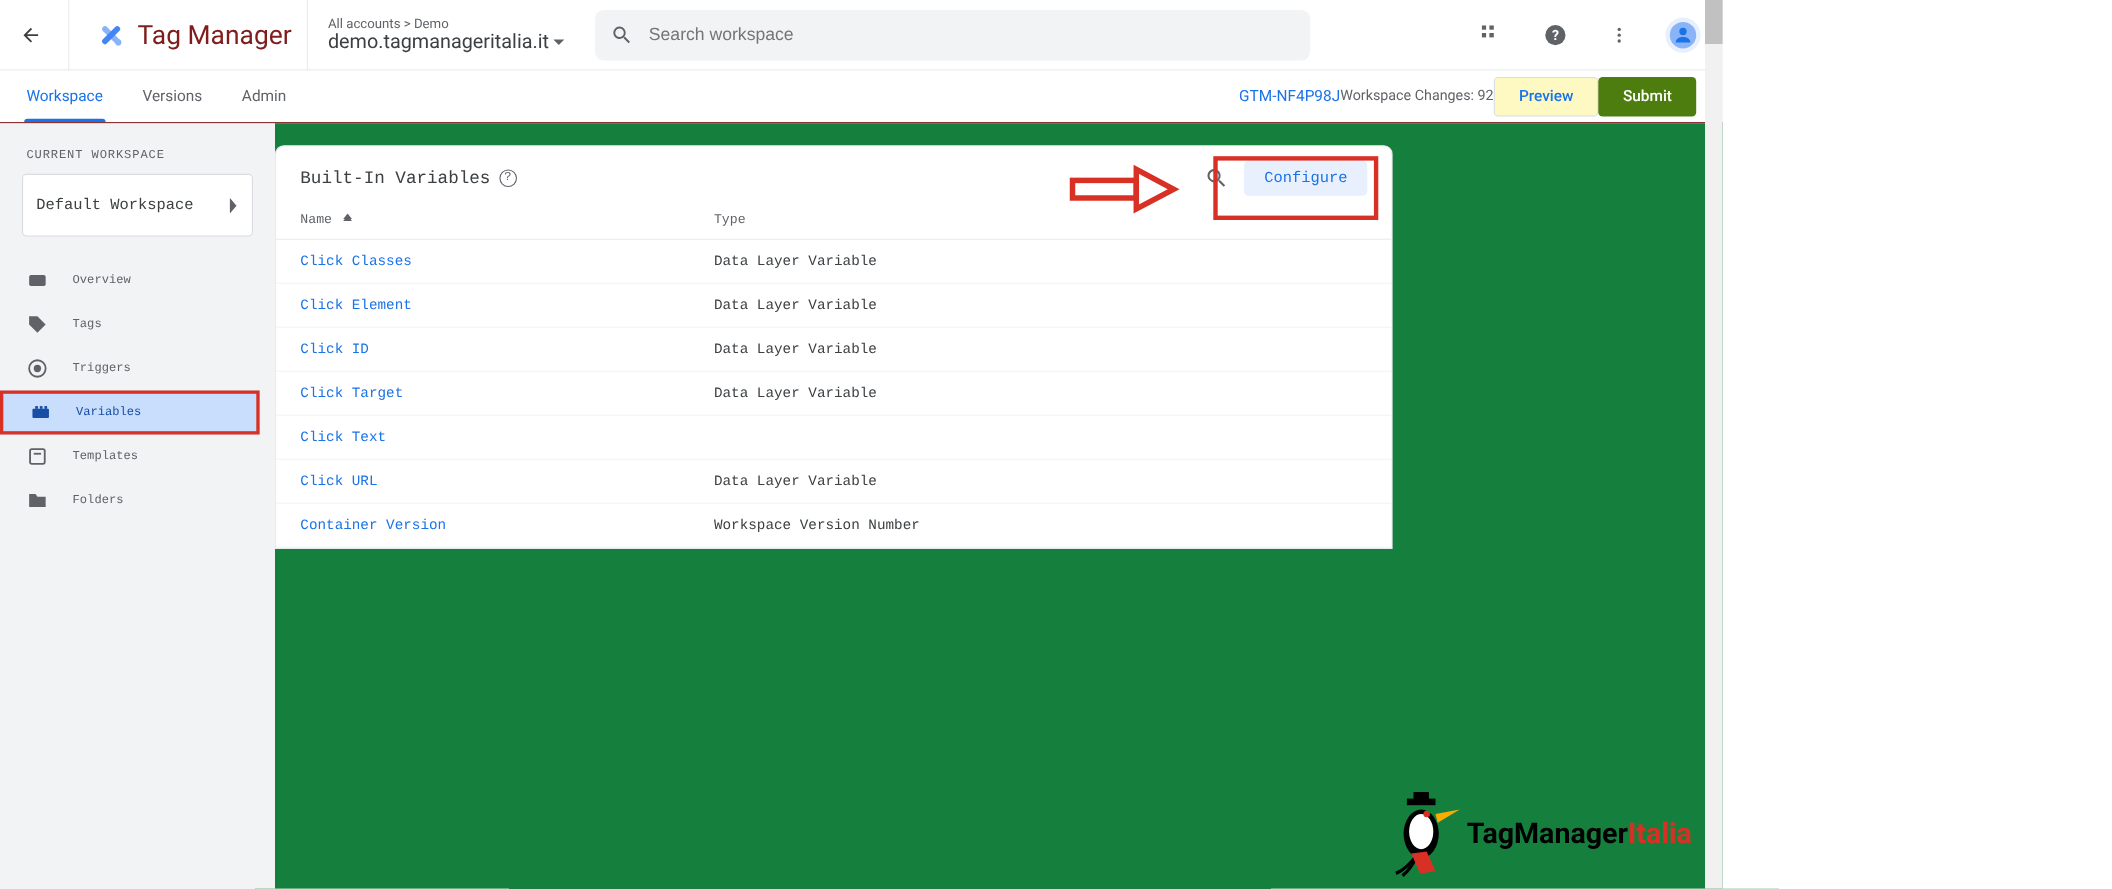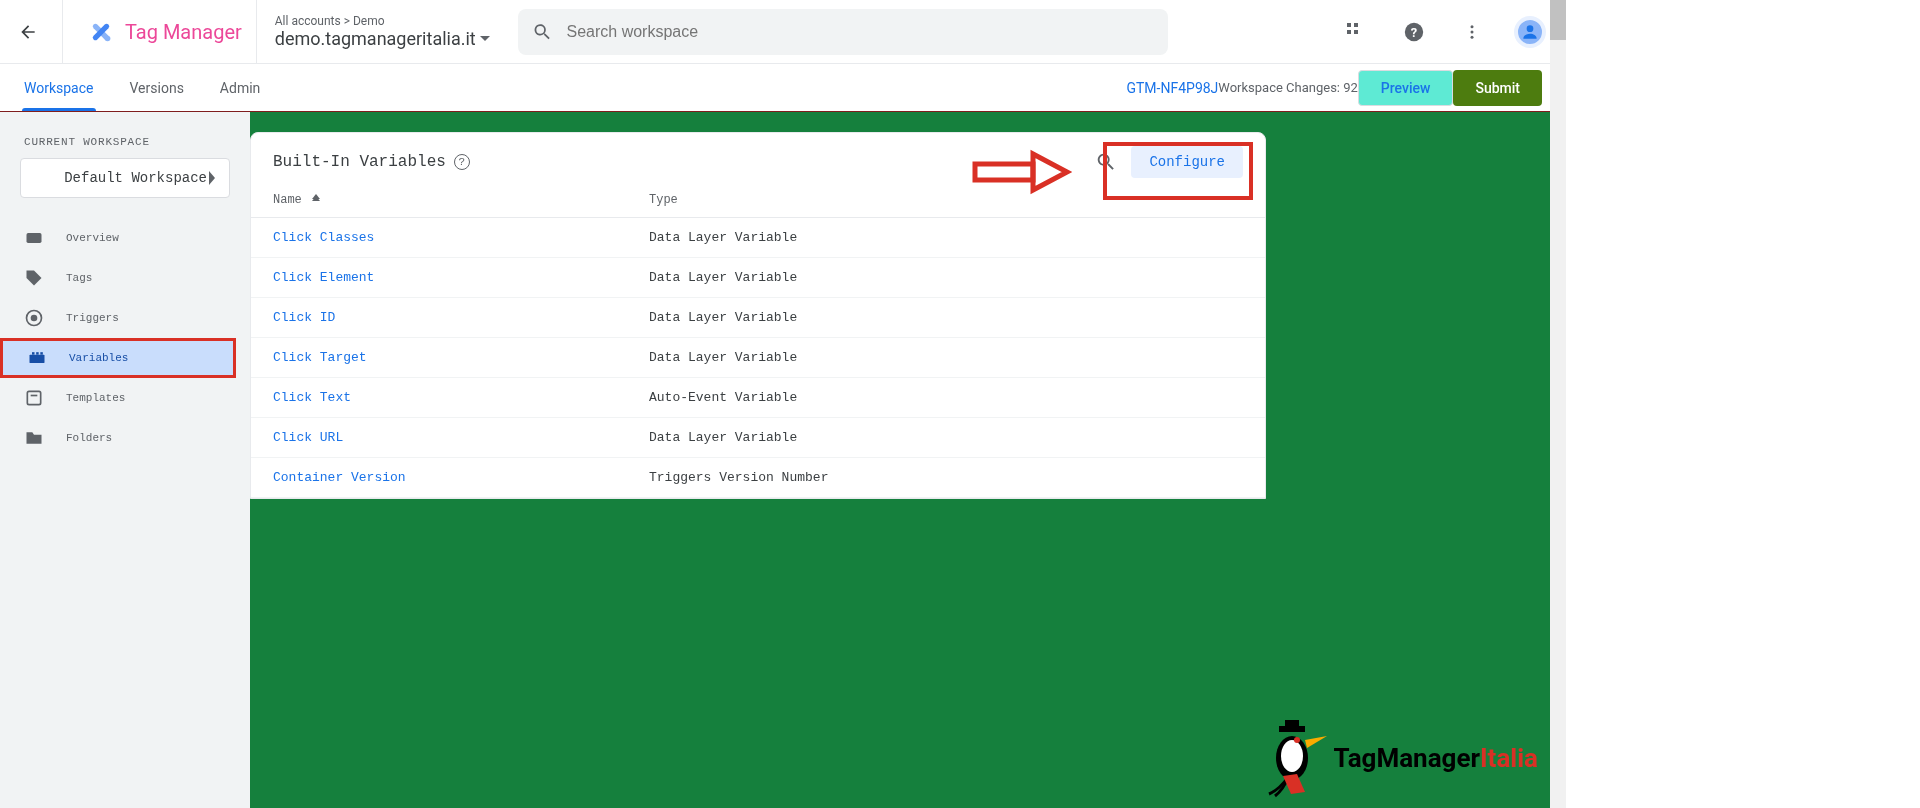--- a/index.html
+++ b/index.html
@@ -6,21 +6,21 @@
   body { font-family: 'Google Sans', Roboto, Arial, sans-serif; font-size: 14px; color: #3c4043; background: #fff; }
   .viewport { width: 1566px; height: 808px; position: relative; background: #fff; }
   .scrollbar { position: absolute; right: 0; top: 0; width: 16px; height: 808px; background: #f1f1f1; }
   .scrollbar-thumb { position: absolute; top: 0; width: 16px; height: 40px; background: #c1c1c1; border-radius: 0; }
 
   
   .topbar { height: 64px; display: flex; align-items: center; padding: 0 16px 0 8px; border-bottom: 1px solid #e8eaed; }
   .back-arrow { width: 40px; height: 40px; display:flex; align-items:center; justify-content:center; cursor:pointer; }
   .gtm-logo { margin-left: 6px; display:flex; align-items:center; gap:10px; }
   .gtm-logo svg { width:28px; height:28px; }
-  .gtm-title { font-size: 20px; color:#ec4899; font-weight:400; }
+  .gtm-title { font-size: 24px; color:#7f1d1d; font-weight:400; }
   .vdiv { width:1px; height:64px; background:#e8eaed; margin: 0 18px 0 14px; }
   .account-block { display:flex; flex-direction:column; justify-content:center; }
   .breadcrumb { font-size:12px; color:#5f6368; }
   .container-name { font-size:18px; color:#3c4043; display:flex; align-items:center; gap:4px; cursor:pointer;}
   .search-box { margin-left: 28px; flex: 0 0 650px; height:46px; background:#f1f3f4; border-radius:8px; display:flex; align-items:center; padding:0 14px; gap:14px; }
   .search-box input { border:none; background:transparent; outline:none; font-size:16px; color:#5f6368; width:100%; }
   .topbar-right { margin-left:auto; display:flex; align-items:center; gap:18px; }
   .icon-btn { width:40px; height:40px; display:flex; align-items:center; justify-content:center; cursor:pointer; color:#5f6368; border-radius:50%; }
   .avatar { width:32px; height:32px; border-radius:50%; background:#8ab4f8; display:flex; align-items:center; justify-content:center; color:#1a73e8; border: 4px solid #e8f0fe; }
   .avatar-wrap { width:40px; height:40px; border-radius:50%; display:flex; align-items:center; justify-content:center;}
@@ -28,28 +28,28 @@
   
   .navrow { height:48px; display:flex; align-items:stretch; border-bottom:1px solid #7f1d1d; padding:0 24px; }
   .navtabs { display:flex; gap:36px; align-items:stretch; }
   .navtab { display:flex; align-items:center; font-size:14px; color:#5f6368; cursor:pointer; position:relative;}
   .navtab.active { color:#1a73e8; }
   .navtab.active::after { content:''; position:absolute; bottom:0; left:-2px; right:-2px; height:3px; background:#1a73e8; border-radius:3px 3px 0 0; }
   .navrow-right { margin-left:auto; display:flex; align-items:center; }
   .container-id { color:#1a73e8; font-size:14px; cursor:pointer; }
   .changes { color:#5f6368; font-size:13px; }
   .btn { height:36px; padding:0 22px; border-radius:4px; font-size:14px; font-weight:500; display:flex; align-items:center; cursor:pointer; }
-  .btn-outline { border:1px solid #dadce0; color:#1a73e8; background:#5eead4; }
+  .btn-outline { border:1px solid #dadce0; color:#1a73e8; background:#fef9c3; }
   .btn-primary { background:#4d7c0f; color:#fff; border:none; }
 
   
   .body { display:flex; background:#15803d; min-height: calc(808px - 64px - 48px); font-family: Liberation Mono, monospace; }
   .sidebar { width:250px; background:#f1f3f4; padding-top:18px; }
   .ws-label { font-size:11px; letter-spacing:0.8px; color:#5f6368; padding:6px 24px 10px; font-weight:500;}
-  .ws-selector { margin:0 20px 20px; background:#fff; border:1px solid #dadce0; border-radius:4px; height:40px; display:flex; align-items:center; justify-content:flex-end; padding:0 12px; cursor:pointer; }
+  .ws-selector { margin:0 20px 20px; background:#fff; border:1px solid #dadce0; border-radius:4px; height:57px; display:flex; align-items:center; justify-content:space-between; padding:0 12px; cursor:pointer; }
   .nav-list { list-style:none; }
   .nav-item { height:40px; display:flex; align-items:center; gap:22px; padding:0 24px; color:#5f6368; cursor:pointer; font-size:11px; border-radius:0 20px 20px 0; margin-right:14px;}
   .nav-item svg { width:20px; height:20px; fill:#5f6368; }
   .nav-item.active { background:#c9ddfc; color:#174ea6; font-weight:500; border: 3px solid #d93025; border-radius:0; margin-right:14px;}
   .nav-item.active svg { fill:#174ea6; }
 
   .main { flex:1; padding:20px 0 0 0; }
   .card { background:#fff; border:1px solid #e8eaed; border-radius:8px 8px 0 0; width: calc(100% - 300px); margin-left:0; overflow:hidden; position:relative;}
   .card-header { display:flex; align-items:center; justify-content:space-between; padding:18px 22px 10px; }
   .card-title { font-size:16px; color:#3c4043; display:flex; align-items:center; gap:8px; }
@@ -265,33 +265,32 @@
             <div class="table-row">
               <div class="col-name">
                 <span class="link">Click Target</span>
               </div>
               <div class="col-type">Data Layer Variable</div>
             </div>
             <div class="table-row">
               <div class="col-name">
                 <span class="link">Click Text</span>
               </div>
-              <div class="col-type">Auto-Event Variable</div>
             </div>
             <div class="table-row">
               <div class="col-name">
                 <span class="link">Click URL</span>
               </div>
               <div class="col-type">Data Layer Variable</div>
             </div>
             <div class="table-row">
               <div class="col-name">
                 <span class="link">Container Version</span>
               </div>
-              <div class="col-type">Triggers Version Number</div>
+              <div class="col-type">Workspace Version Number</div>
             </div>
           </div>
       </div>
     </div>
   </div>
 
   <div class="watermark">
     <svg width="70" height="80" viewBox="0 0 70 80">
       <ellipse cx="35" cy="40" rx="16" ry="22" fill="#000"></ellipse>
       <ellipse cx="35" cy="38" rx="11" ry="16" fill="#fff"></ellipse>

